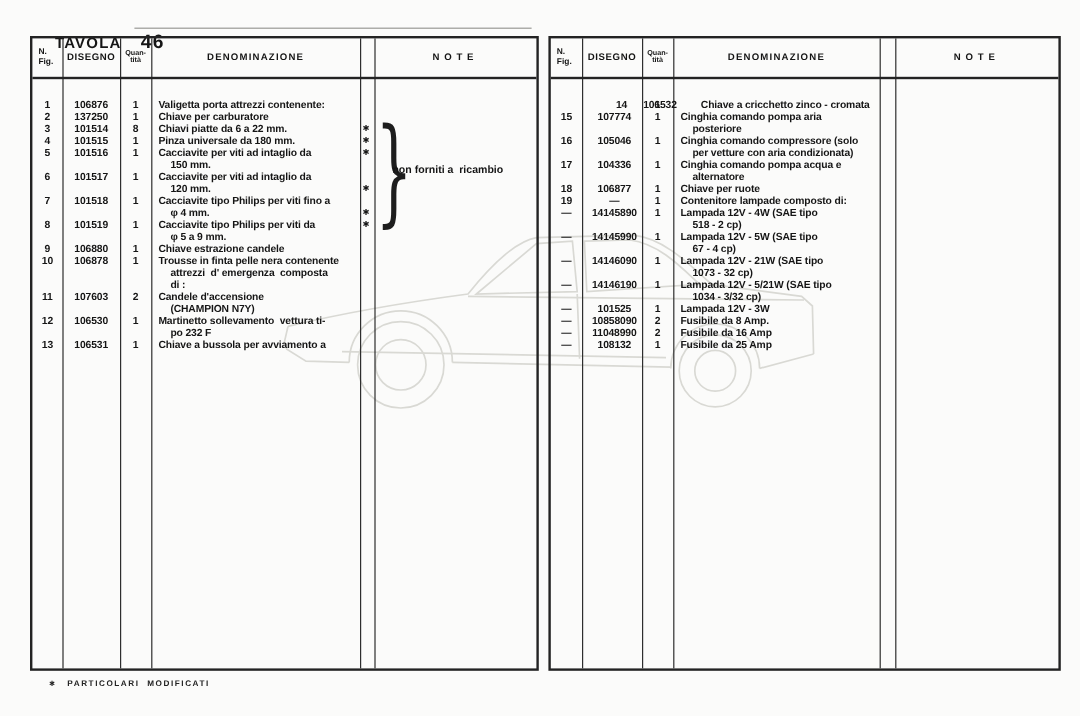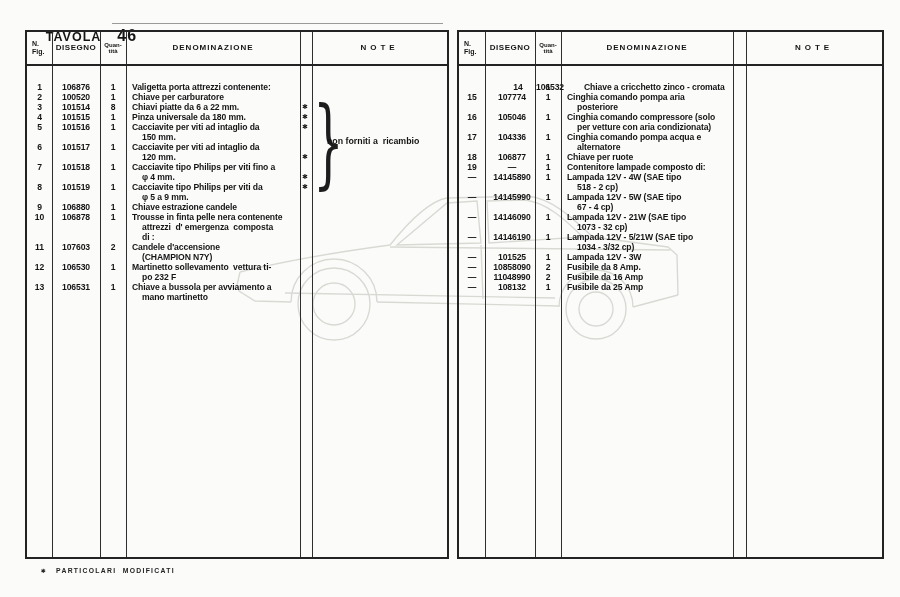--- a/index.html
+++ b/index.html
@@ -102,21 +102,21 @@
     </div>
     <div class="hdr hdr-note" style="left:285px;width:135px">
       <span>NOTE</span>
     </div>
 
     <div class="tbody" id="left-body">
         <div class="row">
           <div class="line"><span class="cell" style="left: 0px; width: 25px;">1</span><span class="cell" style="left: 25px; width: 48px;">106876</span><span class="cell" style="left: 73px; width: 26px;">1</span><span class="den" style="left: 105px;">Valigetta porta attrezzi contenente:</span></div>
         </div>
         <div class="row">
-          <div class="line"><span class="cell" style="left: 0px; width: 25px;">2</span><span class="cell" style="left: 25px; width: 48px;">100520</span><span class="cell" style="left: 73px; width: 26px;">1</span><span class="den" style="left: 105px;">Chiave per carburatore</span></div>
+          <div class="line"><span class="cell" style="left: 0px; width: 25px;">2</span><span class="cell" style="left: 25px; width: 48px;">137250</span><span class="cell" style="left: 73px; width: 26px;">1</span><span class="den" style="left: 105px;">Chiave per carburatore</span></div>
         </div>
         <div class="row">
           <div class="line"><span class="cell" style="left: 0px; width: 25px;">3</span><span class="cell" style="left: 25px; width: 48px;">101514</span><span class="cell" style="left: 73px; width: 26px;">8</span><span class="den" style="left: 105px;">Chiavi piatte da 6 a 22 mm.</span><span class="starcell" style="left: 271px; width: 14px;">✱</span></div>
         </div>
         <div class="row">
           <div class="line"><span class="cell" style="left: 0px; width: 25px;">4</span><span class="cell" style="left: 25px; width: 48px;">101515</span><span class="cell" style="left: 73px; width: 26px;">1</span><span class="den" style="left: 105px;">Pinza universale da 180 mm.</span><span class="starcell" style="left: 271px; width: 14px;">✱</span></div>
         </div>
         <div class="row">
           <div class="line"><span class="cell" style="left: 0px; width: 25px;">5</span><span class="cell" style="left: 25px; width: 48px;">101516</span><span class="cell" style="left: 73px; width: 26px;">1</span><span class="den" style="left: 105px;">Cacciavite per viti ad intaglio da</span><span class="starcell" style="left: 271px; width: 14px;">✱</span></div>
           <div class="line"><span class="den" style="left: 115px;">150 mm.</span></div>
@@ -144,21 +144,20 @@
         <div class="row">
           <div class="line"><span class="cell" style="left: 0px; width: 25px;">11</span><span class="cell" style="left: 25px; width: 48px;">107603</span><span class="cell" style="left: 73px; width: 26px;">2</span><span class="den" style="left: 105px;">Candele d'accensione</span></div>
           <div class="line"><span class="den" style="left: 115px;">(CHAMPION N7Y)</span></div>
         </div>
         <div class="row">
           <div class="line"><span class="cell" style="left: 0px; width: 25px;">12</span><span class="cell" style="left: 25px; width: 48px;">106530</span><span class="cell" style="left: 73px; width: 26px;">1</span><span class="den" style="left: 105px;">Martinetto sollevamento  vettura ti-</span></div>
           <div class="line"><span class="den" style="left: 115px;">po 232 F</span></div>
         </div>
         <div class="row">
           <div class="line"><span class="cell" style="left: 0px; width: 25px;">13</span><span class="cell" style="left: 25px; width: 48px;">106531</span><span class="cell" style="left: 73px; width: 26px;">1</span><span class="den" style="left: 105px;">Chiave a bussola per avviamento a</span></div>
-          <div class="line"><span class="den" style="left: 115px;">mano martinetto</span></div>
         </div>
       </div>
 
     <div class="brace">}</div>
     <div class="note-text">non forniti a  ricambio</div>
   </section>
 
   <section class="ptable" id="right-table">
     <div class="vline" style="left:26px"></div>
     <div class="vline" style="left:76px"></div>

